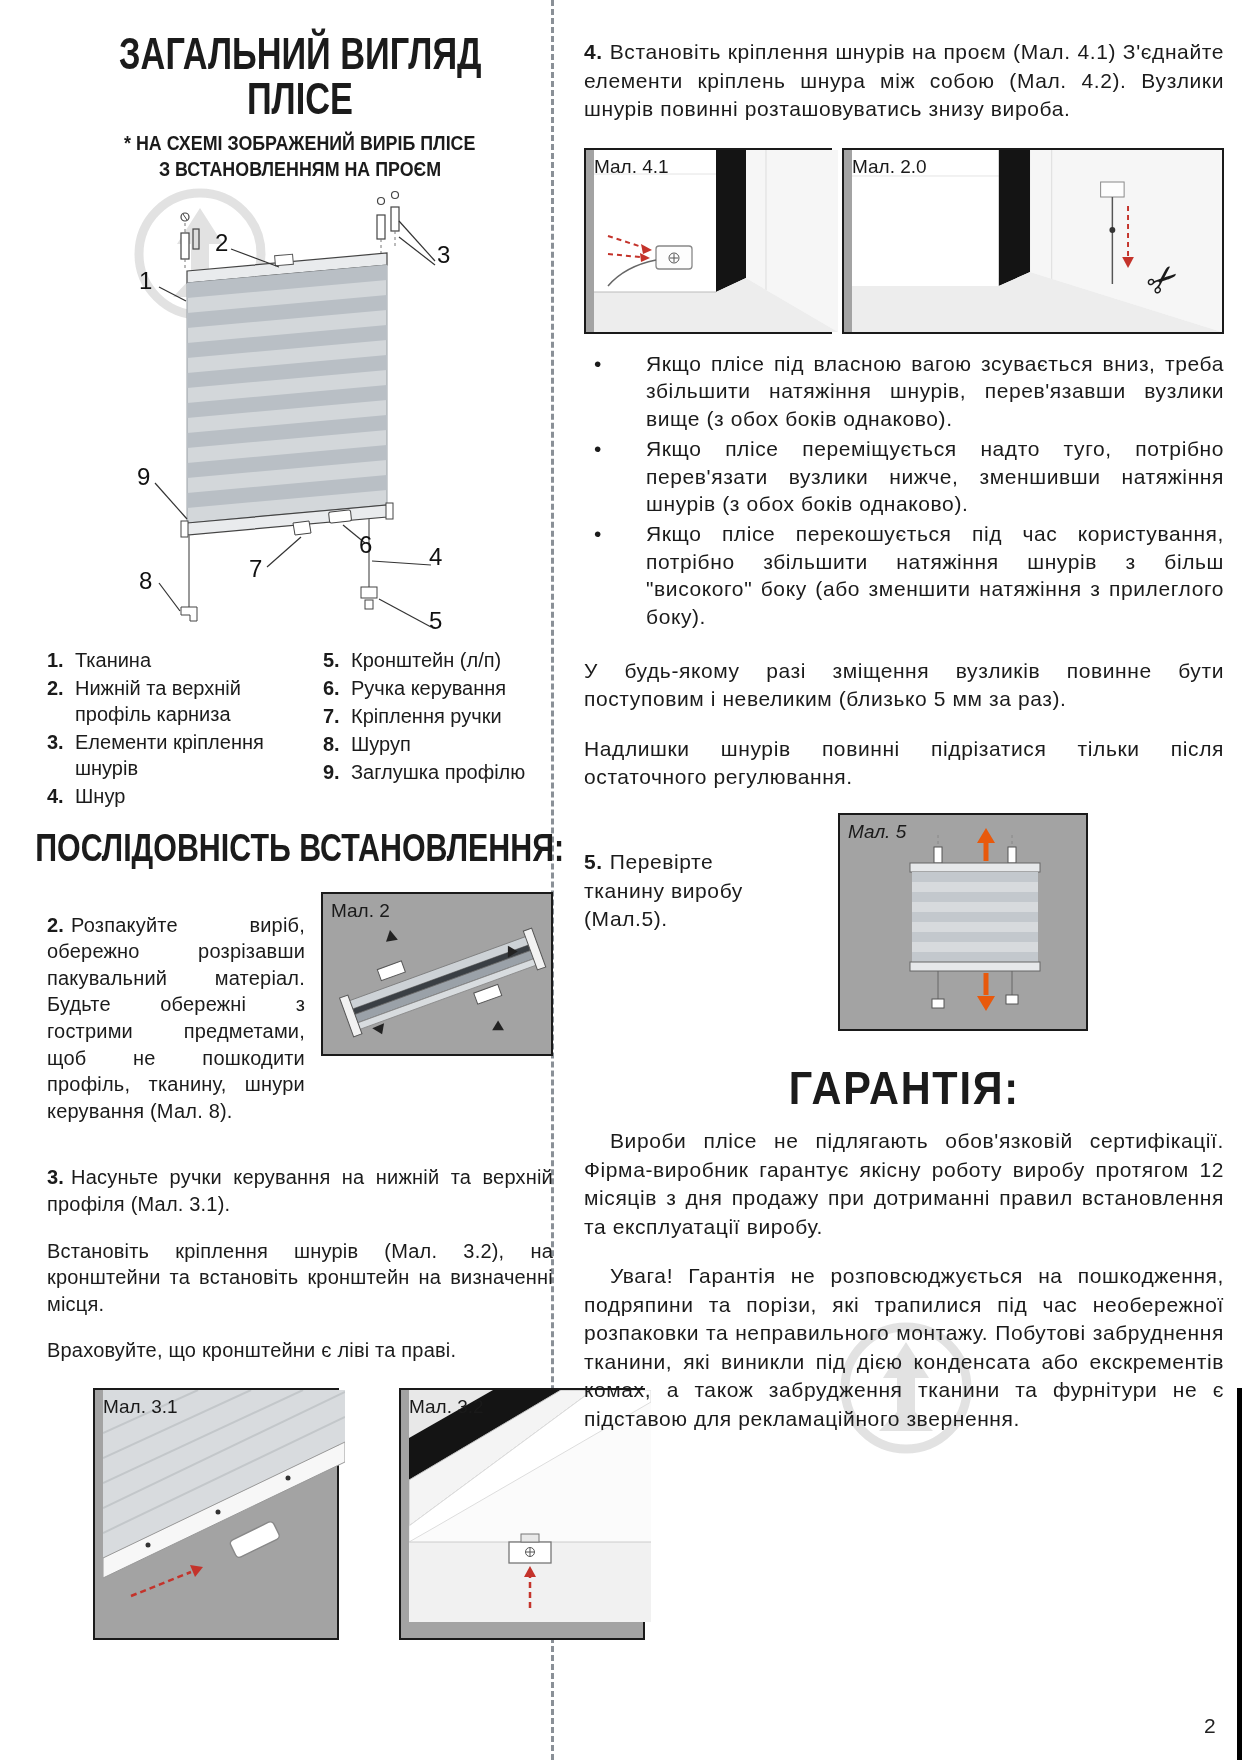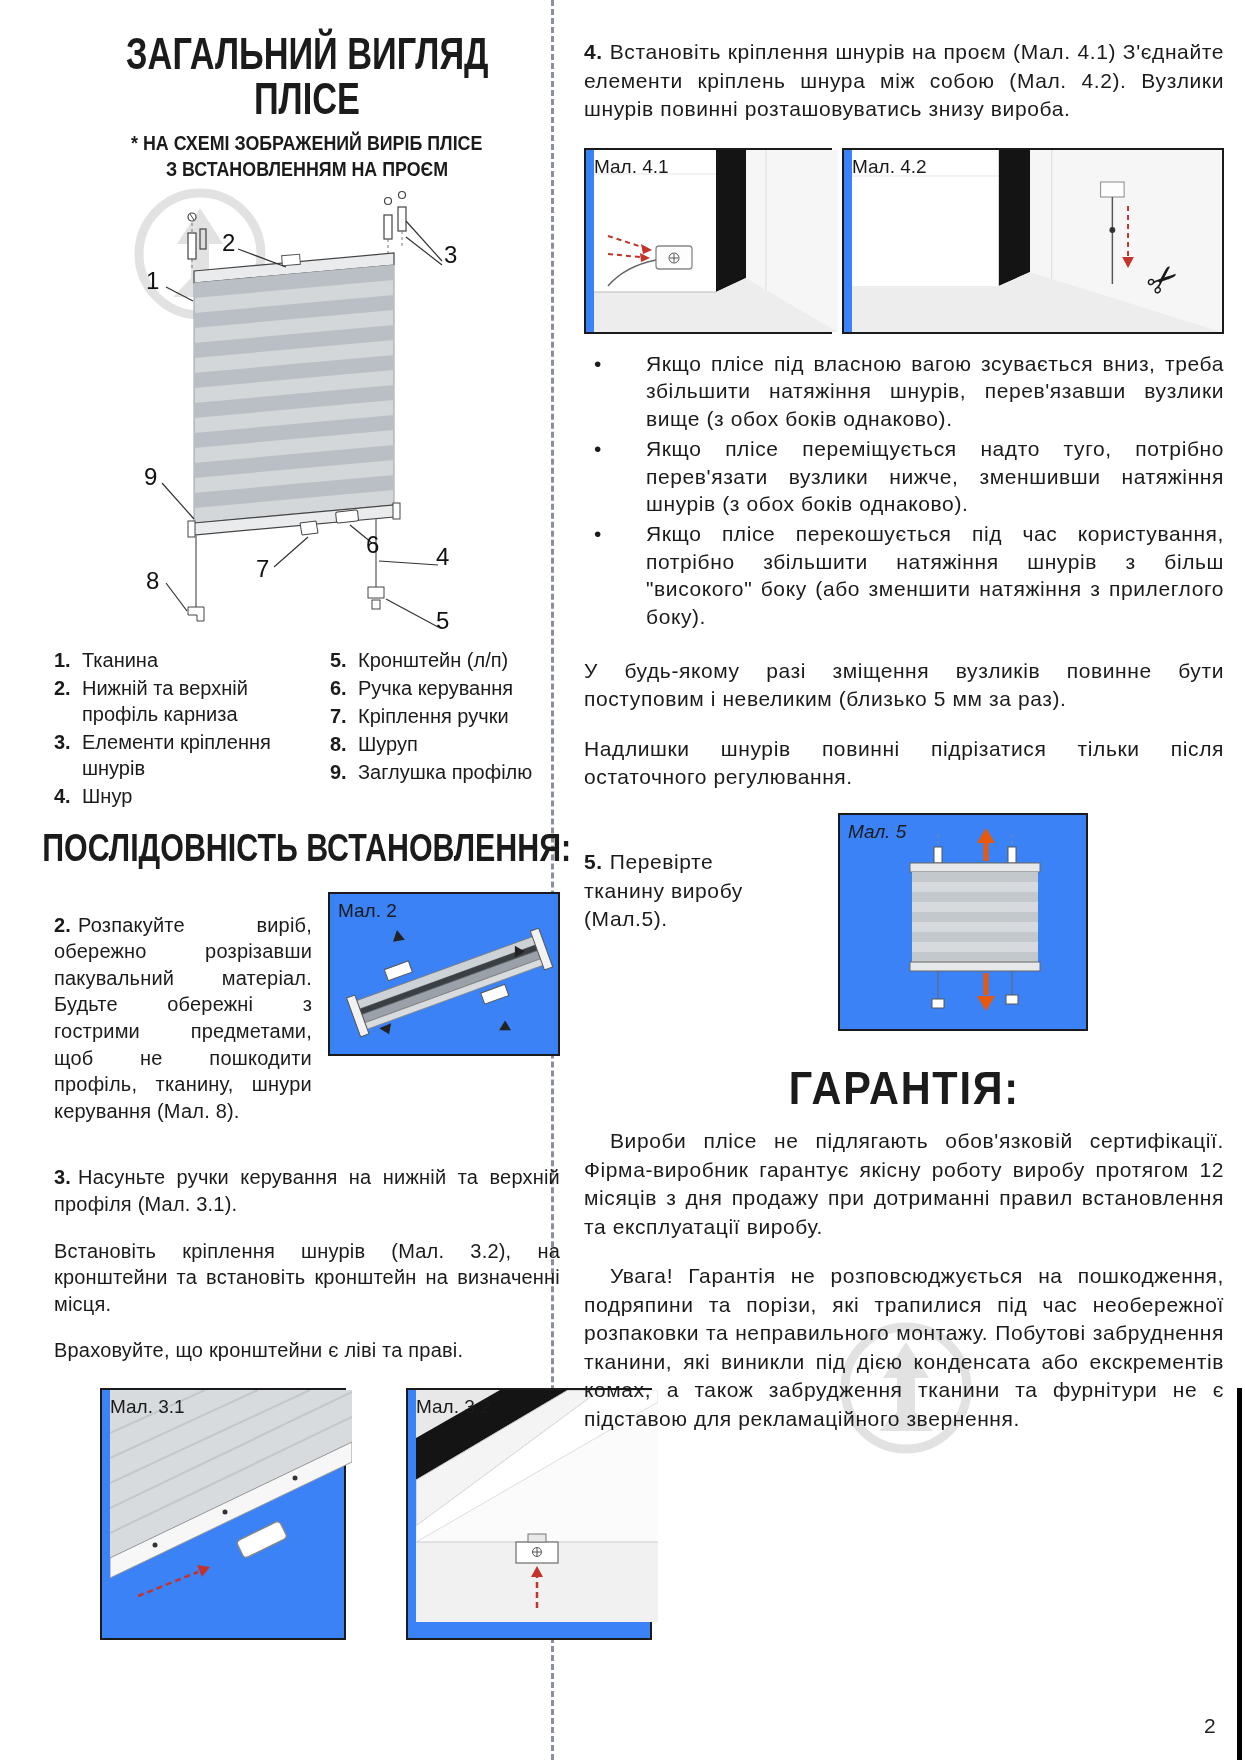--- a/index.html
+++ b/index.html
@@ -6,21 +6,21 @@
   body{width:1245px;height:1760px;background:#fff;color:#1b1b1b;
        font-family:"Liberation Sans","DejaVu Sans",sans-serif;}
   .page{position:relative;width:1245px;height:1760px;background:#fff;overflow:hidden;}
   .divider{position:absolute;left:551px;top:0;height:1760px;width:0;border-left:3px dashed #8a9097;}
   .edge-line{position:absolute;left:1237px;top:1388px;width:5px;height:372px;background:#000;}
   .pagenum{position:absolute;left:1204px;top:1714px;font-size:21px;color:#222;}
   .watermark{position:absolute;width:140px;height:140px;opacity:.6;z-index:0;}
   .wm-left{left:130px;top:184px;}
   .wm-right{left:836px;top:1318px;}
   .col{position:absolute;top:0;z-index:1;}
-  .col-left{left:54px;width:506px;}
+  .col-left{left:47px;width:506px;}
   .col-right{left:584px;width:640px;}
 
   
   .chead{display:flex;justify-content:center;}
   .chead>span{white-space:nowrap;transform-origin:center;font-weight:800;display:inline-block;}
   .t1>span{font-size:44px;line-height:1.02;transform:scaleX(.78);}
   .t2>span{font-size:21px;line-height:1.26;transform:scaleX(.85);font-weight:700;}
   .sect>span{font-size:38px;transform:scaleX(.8);}
   .warr>span{font-size:46px;transform:scaleX(.9);letter-spacing:2px;}
   .title-wrap{margin-top:32px;}
@@ -39,21 +39,21 @@
   .lc1{width:262px;}
   .lc2{width:228px;}
   .legend-item{display:flex;font-size:20px;line-height:1.3;}
   .lnum{font-weight:700;flex:0 0 28px;}
 
   .body{font-size:20px;line-height:1.33;text-align:justify;letter-spacing:.2px;}
   .bnum{font-weight:700;margin-right:7px;}
 
   .step2-row{display:flex;margin-top:22px;}
   .step2-text{width:258px;line-height:1.33;}
-  .figbox{position:relative;border:2px solid #1a1a1a;background:#3b82f6;box-sizing:border-box;padding-left:8px;}
+  .figbox{position:relative;border:2px solid #1a1a1a;background:#a3a3a3;box-sizing:border-box;padding-left:8px;}
   .figlabel{position:absolute;left:8px;top:6px;font-size:19px;z-index:2;color:#1a1a1a;}
   .fig2{width:232px;height:164px;margin-left:auto;}
   .step3{margin-top:6px;}
   .figrow{display:flex;gap:14px;margin-top:24px;}
   .fig31,.fig32{width:246px;height:252px;margin-left:46px;}
 
   .rbody{font-size:21px;line-height:1.36;text-align:justify;letter-spacing:.6px;}
   .step4{margin-top:38px;}
   .figrow4{display:flex;gap:10px;margin-top:24px;}
   .fig41{width:248px;height:186px;}
@@ -331,21 +331,21 @@
           <line x1="76" y1="108" x2="84" y2="108" stroke="#555"></line>
           <line x1="80" y1="104" x2="80" y2="112" stroke="#555"></line>
           <path d="M62 110 C 42 114, 26 122, 14 136" fill="none" stroke="#666" stroke-width="1.5"></path>
           <line x1="14" y1="86" x2="48" y2="97" stroke="#c4332b" stroke-width="2" stroke-dasharray="5 4"></line>
           <path d="M58 100 l-11 -6 2 10 z" fill="#c4332b"></path>
           <line x1="14" y1="104" x2="46" y2="107" stroke="#c4332b" stroke-width="2" stroke-dasharray="5 4"></line>
           <path d="M56 108 l-10 -5 1 9 z" fill="#c4332b"></path>
         </svg>
       </div>
       <div class="figbox fig42">
-        <span class="figlabel">Мал. 4.2</span>
+        <span class="figlabel">Мал. 2.0</span>
         <svg viewBox="0 0 378 182" width="100%" height="182" preserveAspectRatio="none">
           <rect width="378" height="182" fill="#fff"></rect>
           <polygon points="0,0 150,0 150,136 0,136" fill="#fff"></polygon>
           <line x1="0" y1="26" x2="150" y2="26" stroke="#e4e4e4"></line>
           <polygon points="150,0 182,0 182,122 150,136" fill="#141414"></polygon>
           <polygon points="182,0 378,0 378,182 182,122" fill="#f6f6f6"></polygon>
           <line x1="204" y1="0" x2="204" y2="136" stroke="#ddd"></line>
           <polygon points="0,136 150,136 182,122 378,182 0,182" fill="#ededed"></polygon>
           <rect x="254" y="32" width="24" height="15" fill="#fdfdfd" stroke="#888"></rect>
           <line x1="266" y1="47" x2="266" y2="134" stroke="#555" stroke-width="1.5"></line>

